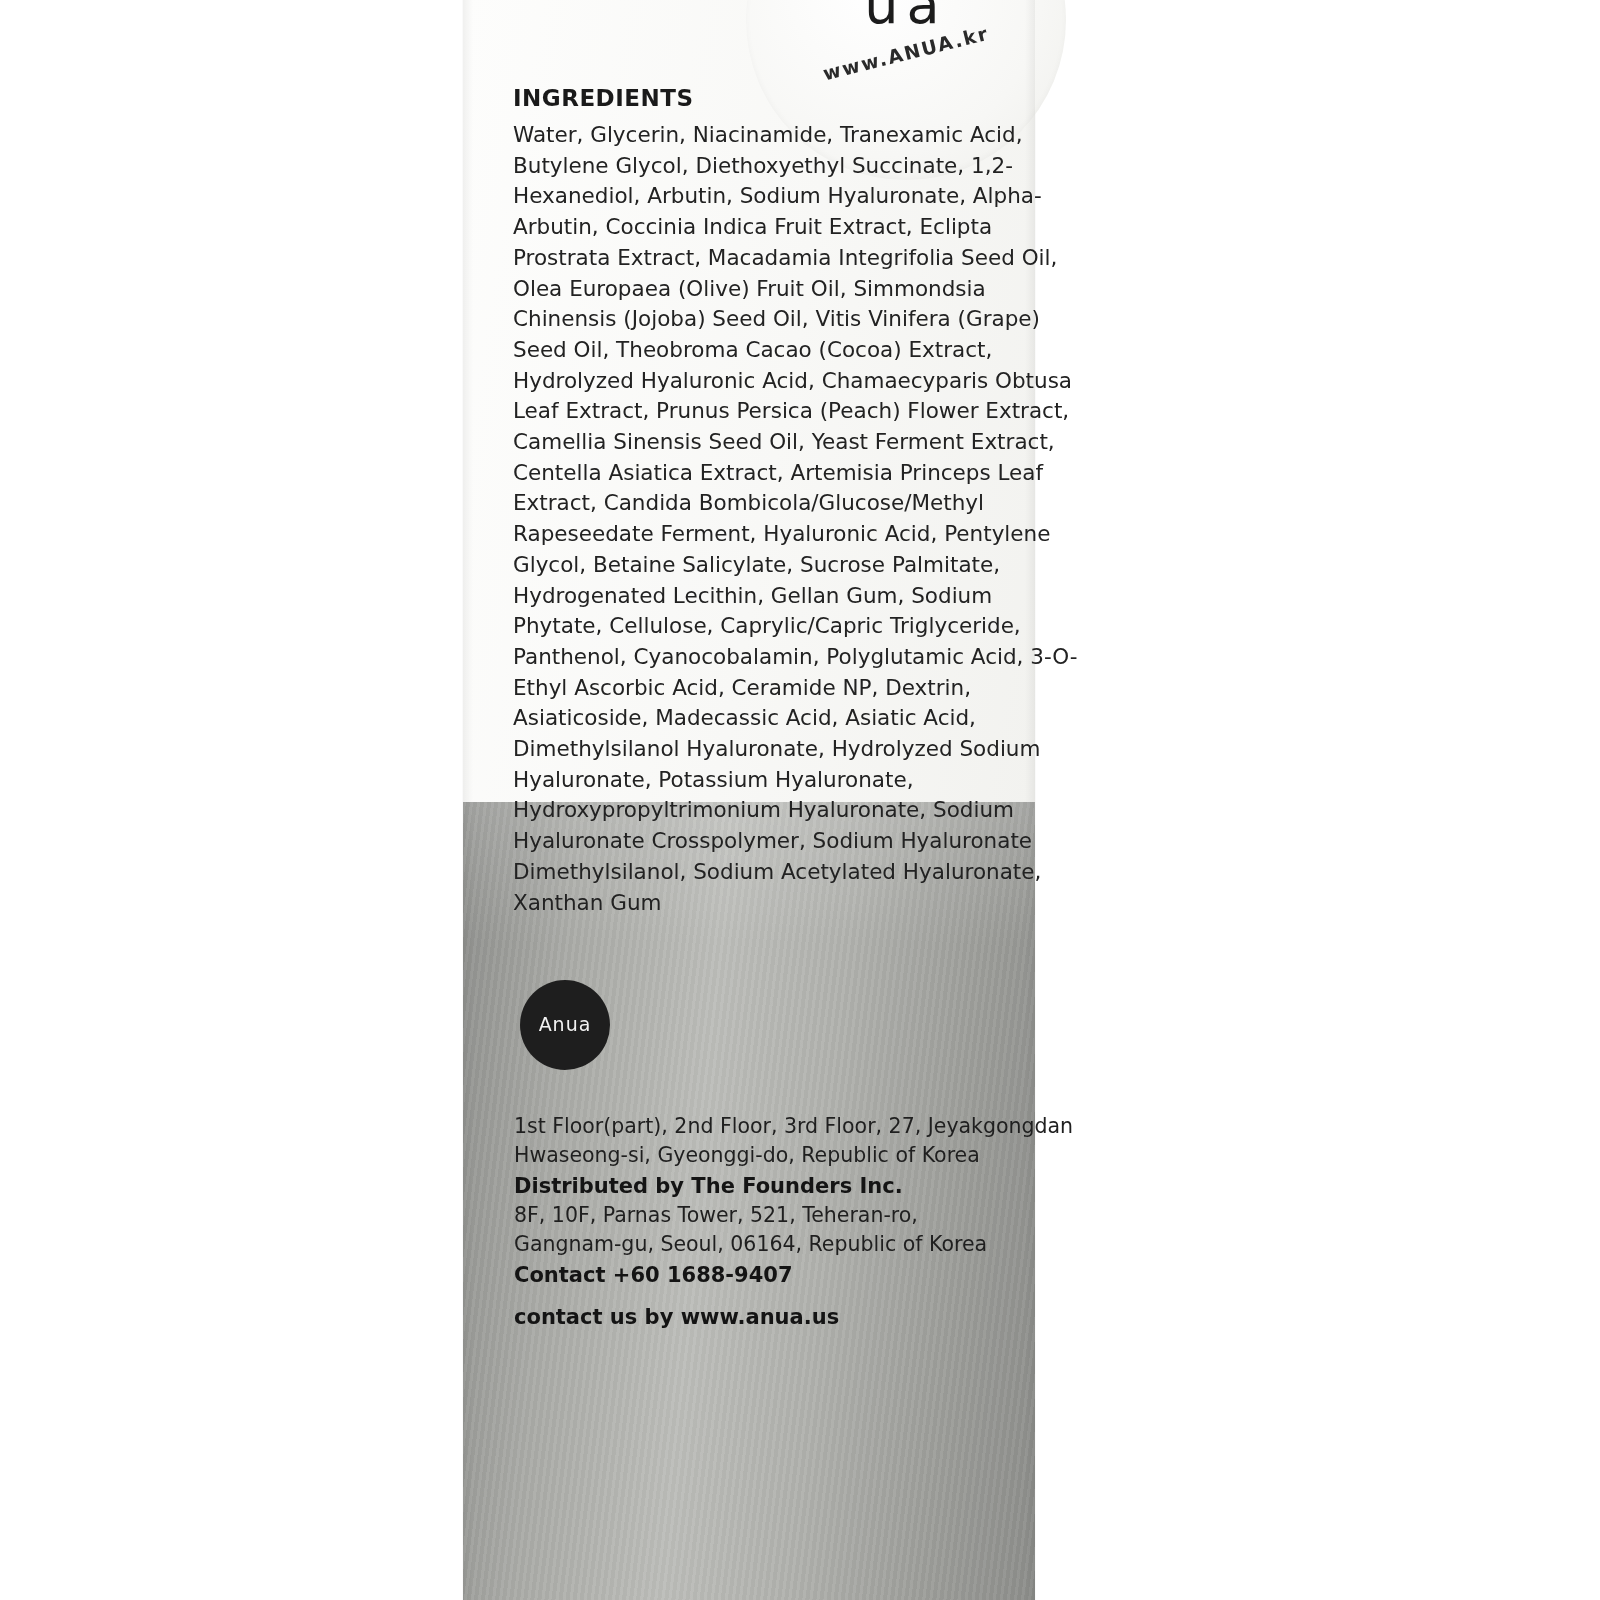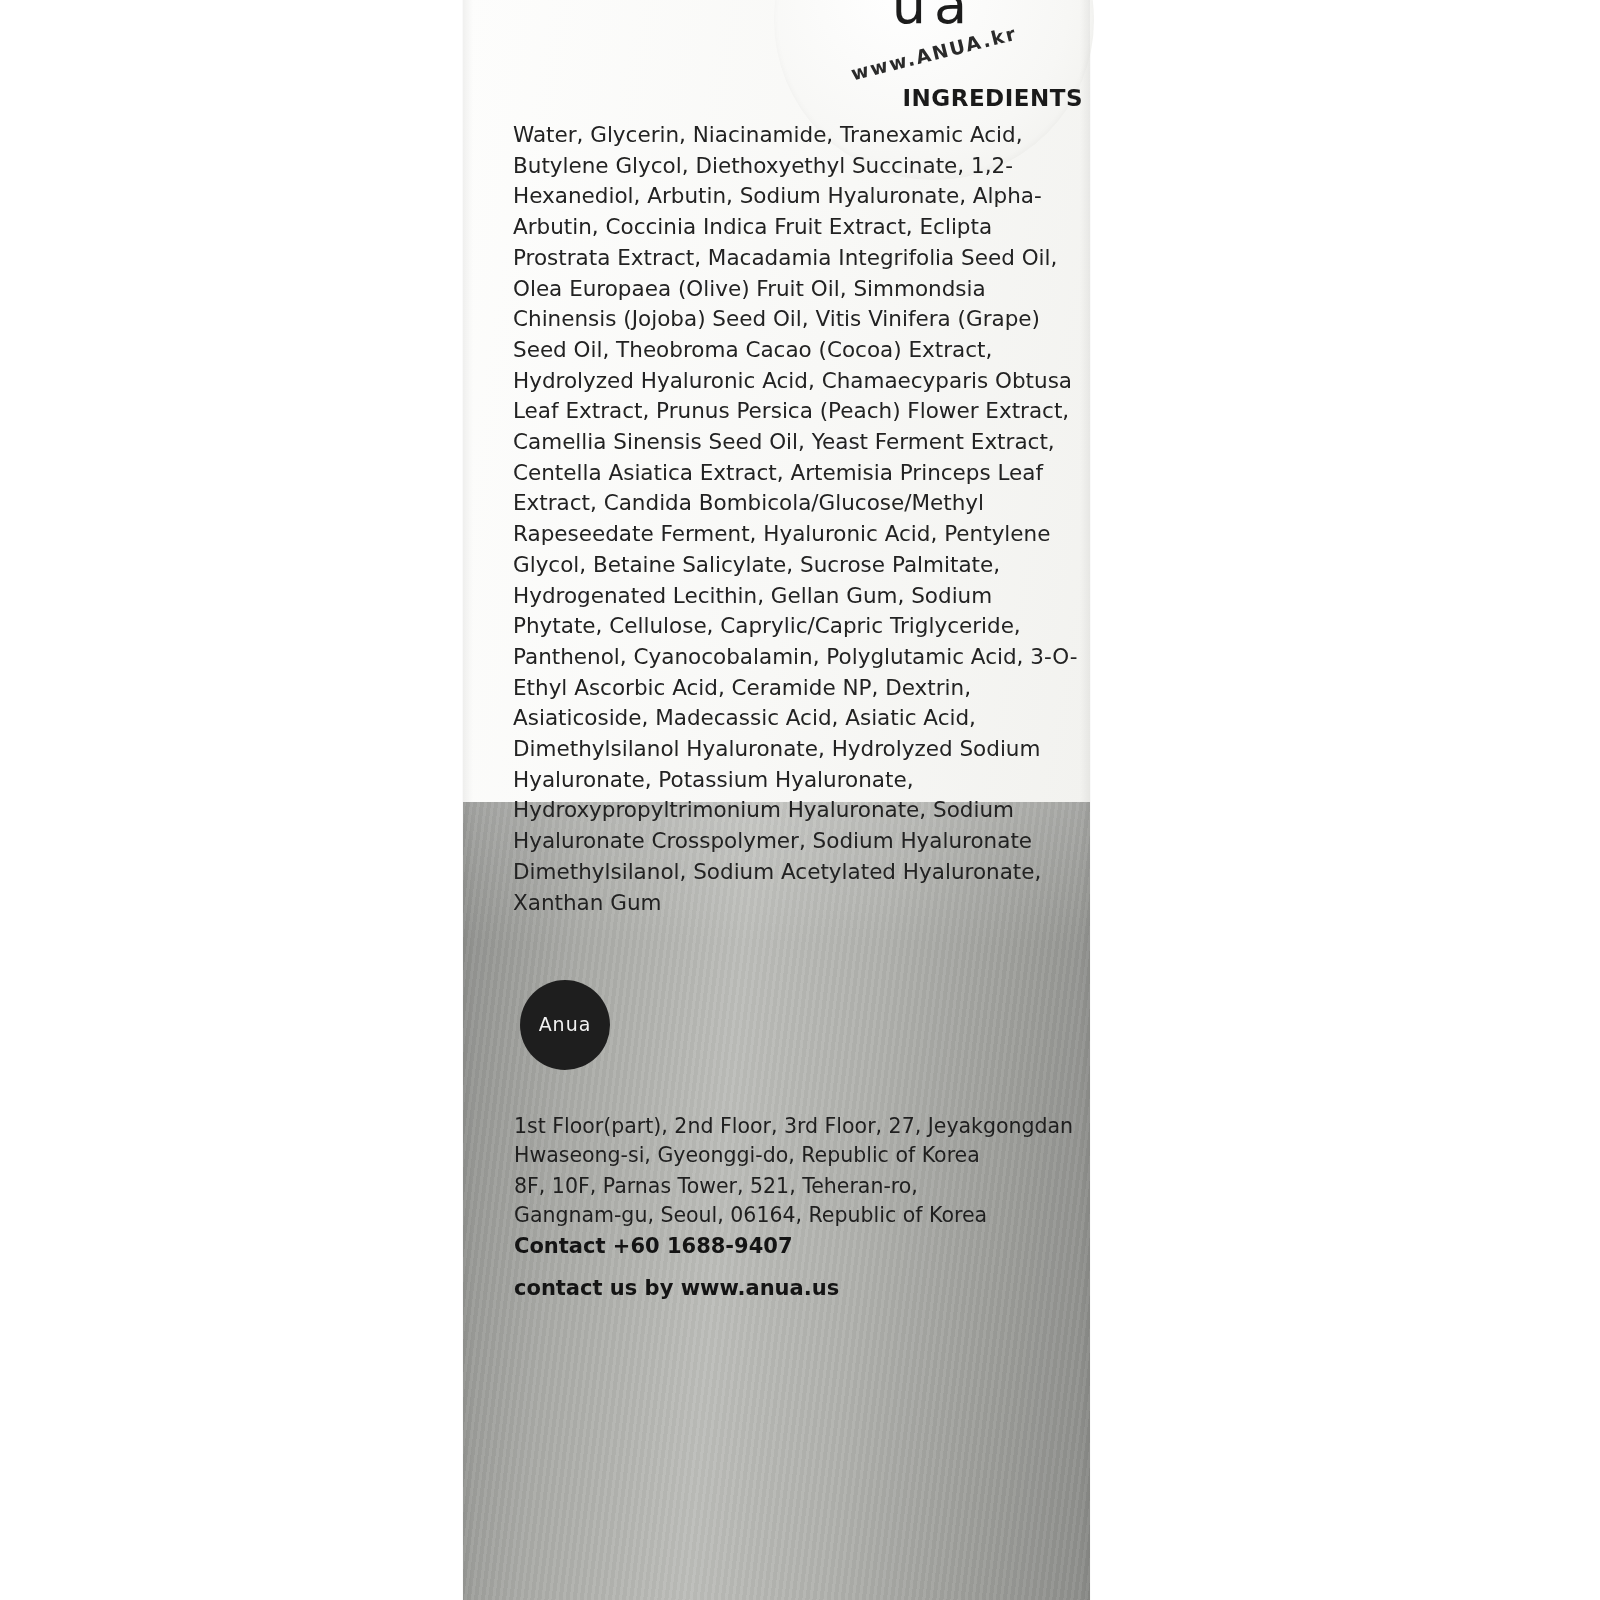--- a/index.html
+++ b/index.html
@@ -13,21 +13,21 @@
     font-family: "DejaVu Sans", sans-serif;
     position: relative;
     overflow: hidden;
   }
 
   
   .package {
     position: absolute;
     left: 463px;
     top: 0;
-    width: 627px;
+    width: 572px;
     height: 1600px;
     background: #bef264;
     box-shadow: 0 0 0 1px rgba(0,0,0,0.02);
   }
 
   
   .panel-top {
     position: absolute;
     left: 0;
     top: 0;
@@ -105,21 +105,20 @@
     top: 85px;
     width: 570px;
     z-index: 4;
   }
   .ing-title {
     font-weight: bold;
     font-size: 23px;
     letter-spacing: 0.5px;
     color: #1a1a1a;
     margin-bottom: 9px;
-    text-align: right;
   }
   .ing-body {
     font-size: 21.5px;
     line-height: 30.7px;
     color: #222222;
     text-align: left;
     word-spacing: 0px;
   }
 
   
@@ -205,20 +204,21 @@
 
     <div class="logo-badge">
       <span class="l1">An</span>
       <span class="l2">ua</span>
     </div>
 
     <div class="manu">
       <div class="m-line">1st Floor(part), 2nd Floor, 3rd Floor, 27, Jeyakgongdan</div>
       <div class="m-line">Hwaseong-si, Gyeonggi-do, Republic of Korea</div>
       <div class="gap-sm"></div>
+      <div class="m-strong">Distributed by The Founders Inc.</div>
       <div class="m-line">8F, 10F, Parnas Tower, 521, Teheran-ro,</div>
       <div class="m-line">Gangnam-gu, Seoul, 06164, Republic of Korea</div>
       <div class="gap-sm"></div>
       <div class="m-strong">Contact +60 1688-9407</div>
       <div class="gap-sm"></div>
       <div class="gap-md"></div>
       <div class="m-strong">contact us by www.anua.us</div>
     </div>
 
   </div>

